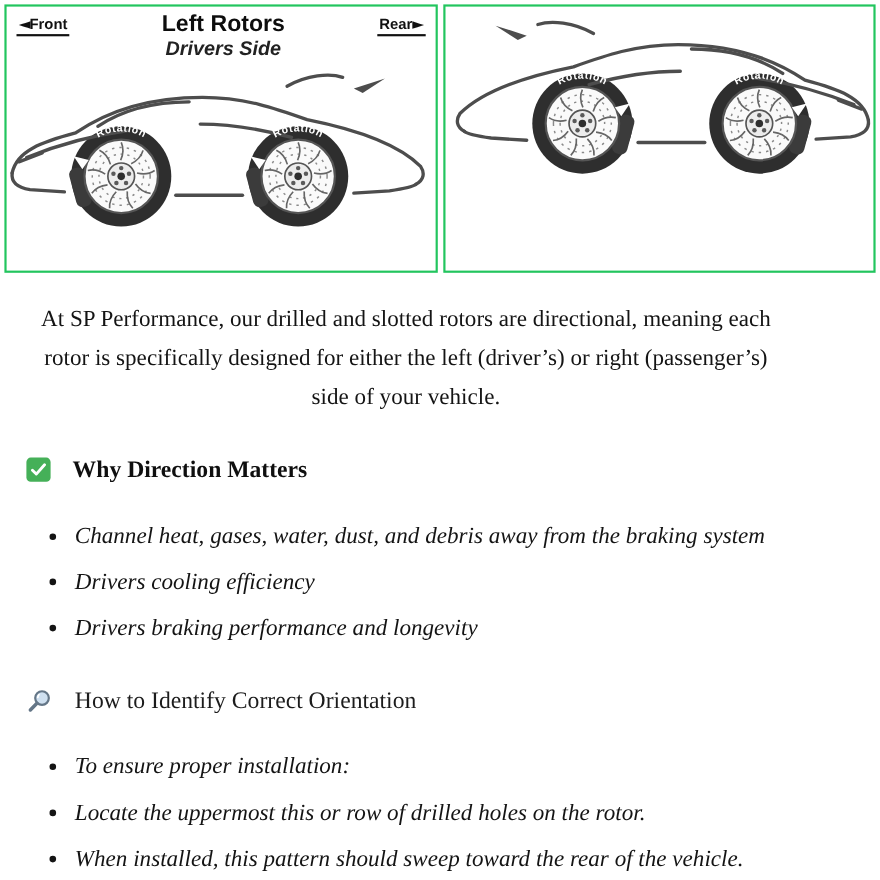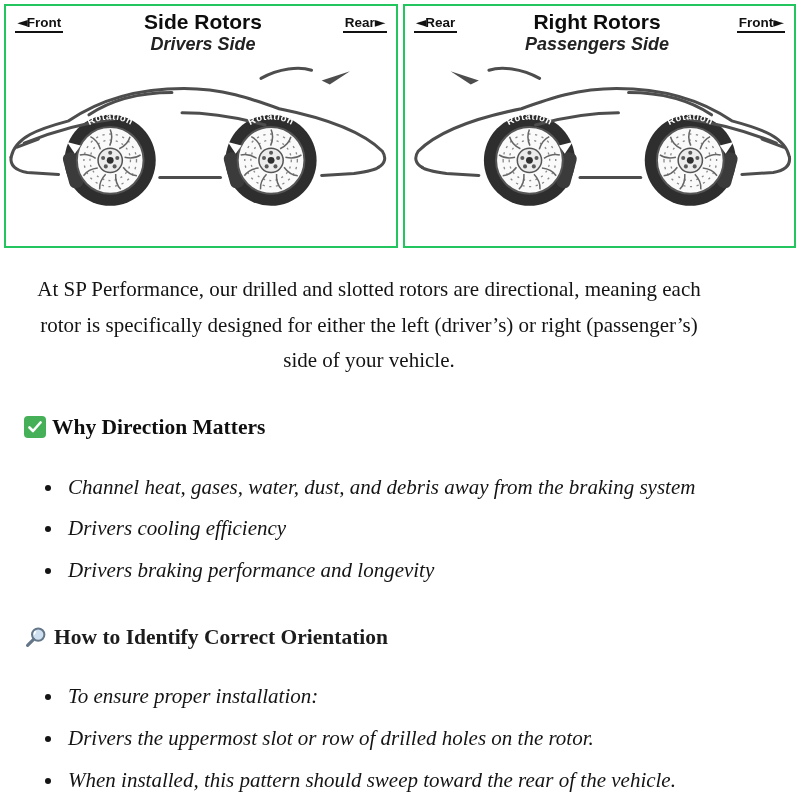--- a/index.html
+++ b/index.html
@@ -14,22 +14,22 @@
   .edge-label .arr { font-size:14px; letter-spacing:-1px; font-family:"DejaVu Sans",sans-serif; }
   .panel-titles { flex:1; text-align:center; line-height:1.05; }
   .panel-title { display:block; font-weight:bold; font-size:21px; color:#0d0d0d; }
   .panel-subtitle { display:block; font-weight:bold; font-style:italic; font-size:18px; color:#222; margin-top:2px; }
   .car-svg { display:block; width:100%; height:152px; margin-top:2px; }
   .rot-text { font:bold 9.5px "Liberation Sans", sans-serif; fill:#ffffff; letter-spacing:.6px; }
 
   
   .article { padding:2px 86px 20px 24px; font-size:21px; line-height:1.7; color:#141414; }
   .article p { margin:22px 0;text-align:center; }
-  .article h2 { font-size:21.5px; margin:30px 0 24px 0; display:flex; align-items:center; gap:6px; font-weight:bold; color:#0f0f0f; }
-  .article h2.h2-regular { font-weight:700; color:#1c1c1c;align-items:center; }
+  .article h2 { font-size:21.5px; margin:30px 0 24px 0; display:flex; align-items:center; gap:20px; font-weight:bold; color:#0f0f0f; }
+  .article h2.h2-regular { font-weight:400; color:#1c1c1c;align-items:center; }
   .article ul { margin:14px 0 26px 0; padding-left:40px;font-style:italic; }
   .article li { margin:6px 0; padding-left:4px; }
   .check-icon { display:inline-flex; width:22px; height:22px; border-radius:4px; background:#45b058; align-items:center; justify-content:center; flex:0 0 auto; }
   .mag-icon { display:inline-flex; width:24px; height:24px; align-items:center; justify-content:center; flex:0 0 auto; }
 </style>
 </head>
 <body>
 
 <div class="page">
 
@@ -87,45 +87,37 @@
       </g>
     </defs>
   </svg>
 
   <div class="diagram">
 
     <div class="panel">
       <div class="panel-header">
         <span class="edge-label"><span class="arr">◄</span><span>Front</span></span>
         <span class="panel-titles">
-          <span class="panel-title">Side Rotors</span>
+          <span class="panel-title">Left Rotors</span>
           <span class="panel-subtitle">Drivers Side</span>
         </span>
         <span class="edge-label"><span>Rear</span><span class="arr">►</span></span>
       </div>
       <svg class="car-svg" viewBox="0 0 385 150">
         <use href="#car-art"></use>
         <path id="rot-l-front" d="M70,80 A40,40 0 0 1 136,80" fill="none"></path>
         <path id="rot-l-rear" d="M229,80 A40,40 0 0 1 295,80" fill="none"></path>
         <text class="rot-text"><textPath href="#rot-l-front" startOffset="50%" text-anchor="middle">Rotation</textPath></text>
         <text class="rot-text"><textPath href="#rot-l-rear" startOffset="50%" text-anchor="middle">Rotation</textPath></text>
         <path d="M-6,-5 L7,0 L-6,5 Z" fill="#fff" transform="translate(66,89) rotate(215)"></path>
         <path d="M-6,-5 L7,0 L-6,5 Z" fill="#fff" transform="translate(225,89) rotate(215)"></path>
       </svg>
     </div>
 
     <div class="panel">
-      <div class="panel-header">
-        <span class="edge-label"><span class="arr">◄</span><span>Rear</span></span>
-        <span class="panel-titles">
-          <span class="panel-title">Right Rotors</span>
-          <span class="panel-subtitle">Passengers Side</span>
-        </span>
-        <span class="edge-label"><span>Front</span><span class="arr">►</span></span>
-      </div>
       <svg class="car-svg" viewBox="0 0 385 150">
         <g transform="translate(385,0) scale(-1,1)">
             <use href="#car-art"></use>
           </g>
         <path id="rot-r-front" d="M249,80 A40,40 0 0 1 315,80" fill="none"></path>
         <path id="rot-r-rear" d="M90,80 A40,40 0 0 1 156,80" fill="none"></path>
         <text class="rot-text"><textPath href="#rot-r-front" startOffset="50%" text-anchor="middle">Rotation</textPath></text>
         <text class="rot-text"><textPath href="#rot-r-rear" startOffset="50%" text-anchor="middle">Rotation</textPath></text>
         <path d="M-6,-5 L7,0 L-6,5 Z" fill="#fff" transform="translate(319,89) rotate(325)"></path>
         <path d="M-6,-5 L7,0 L-6,5 Z" fill="#fff" transform="translate(160,89) rotate(325)"></path>
@@ -159,18 +151,18 @@
           <circle cx="13.2" cy="8.6" r="6.2" fill="#cfe0f0" stroke="#647687" stroke-width="2"></circle>
           <line x1="8.6" y1="13.4" x2="2.6" y2="19.4" stroke="#647687" stroke-width="3.2" stroke-linecap="round"></line>
           <path d="M10.4,5.6 A4 4 0 0 0 9.4,8" fill="none" stroke="#ffffff" stroke-width="1.6" stroke-linecap="round"></path>
         </svg>
       </span>
       <span>How to Identify Correct Orientation</span>
     </h2>
 
     <ul>
       <li>To ensure proper installation:</li>
-      <li>Drivers the uppermost slot or row of drilled holes on the rotor.</li>
+      <li>Locate the uppermost this or row of drilled holes on the rotor.</li>
       <li>When installed, this pattern should sweep toward the rear of the vehicle.</li>
     </ul>
 
   </div>
 </div>
 
 </body></html>

